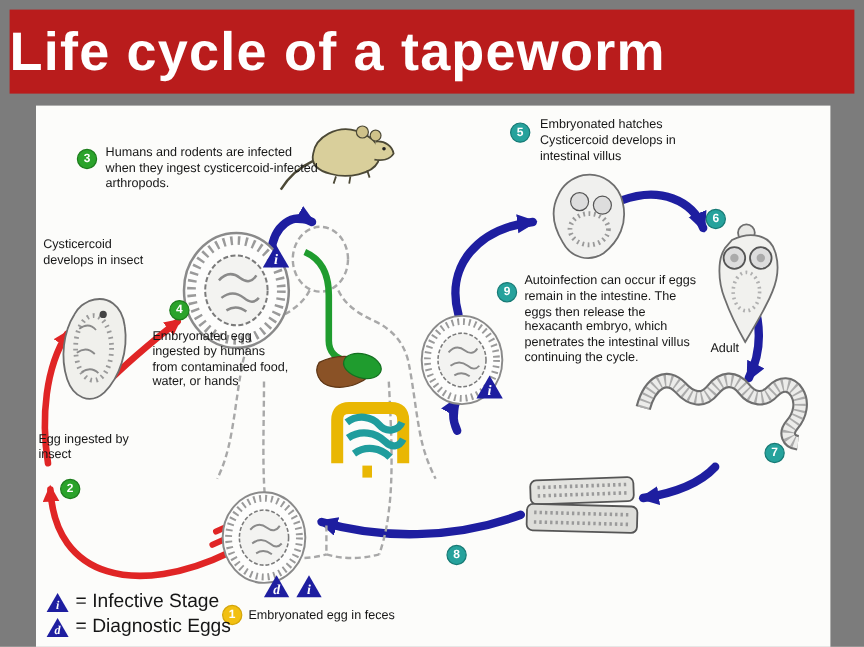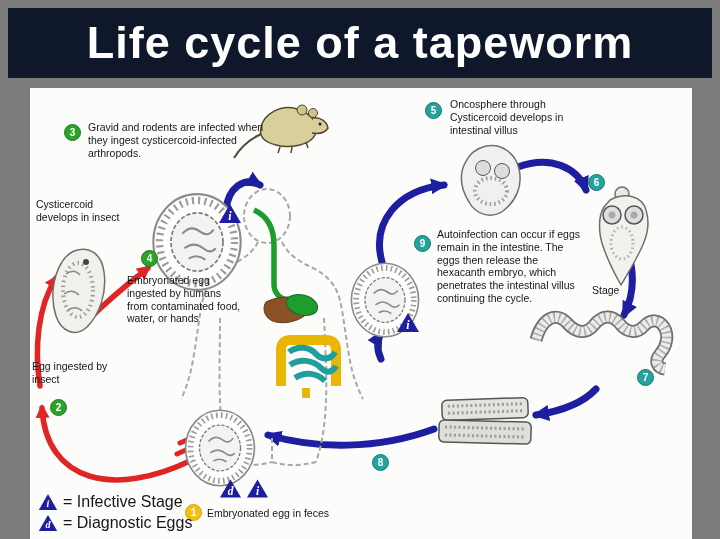--- a/index.html
+++ b/index.html
@@ -4,22 +4,22 @@
 <style>
   html,body{margin:0;padding:0;}
   body{
     width:720px;height:539px;
     background:#7c7c7c;
     font-family:"Liberation Sans",sans-serif;
     position:relative;overflow:hidden;
   }
   .banner{
     position:absolute;left:8px;top:8px;width:704px;height:70px;
-    background:#0f172a;
-    display:flex;align-items:center;justify-content:center;
+    background:#b91c1c;
+    display:flex;align-items:center;
   }
   .banner h1{
     margin:0;color:#ffffff;font-size:45px;font-weight:bold;
     letter-spacing:1px;font-family:"Liberation Sans",sans-serif;
   }
   .panel{
     position:absolute;left:30px;top:88px;width:662px;height:451px;
     background:#fcfcfa;overflow:hidden;
   }
   .art{position:absolute;left:0;top:0;}
@@ -159,28 +159,28 @@
   <span class="badge yellow" style="left:155px;top:416px">1</span>
   <span class="badge green" style="left:20px;top:311px">2</span>
   <span class="badge green" style="left:34px;top:36px">3</span>
   <span class="badge green" style="left:111px;top:162px">4</span>
   <span class="badge teal" style="left:395px;top:14px">5</span>
   <span class="badge teal" style="left:558px;top:86px">6</span>
   <span class="badge teal" style="left:607px;top:281px">7</span>
   <span class="badge teal" style="left:342px;top:366px">8</span>
   <span class="badge teal" style="left:384px;top:147px">9</span>
 
-  <div class="txt" style="left:58px;top:33px;width:178px">Gravid and rodents are infected when they ingest cysticercoid-infected arthropods.</div>
-  <div class="txt" style="left:420px;top:10px;width:126px">Oncosphere through Cysticercoid develops in intestinal villus</div>
+  <div class="txt" style="left:58px;top:33px;width:178px">Humans and rodents are infected when they ingest cysticercoid-infected arthropods.</div>
+  <div class="txt" style="left:420px;top:10px;width:126px">Embryonated hatches Cysticercoid develops in intestinal villus</div>
   <div class="txt" style="left:97px;top:186px;width:114px">Embryonated egg ingested by humans from contaminated food, water, or hands</div>
   <div class="txt" style="left:407px;top:140px;width:145px">Autoinfection can occur if eggs remain in the intestine. The eggs then release the hexacanth embryo, which penetrates the intestinal villus continuing the cycle.</div>
   <div class="txt" style="left:2px;top:272px;width:84px">Egg ingested by insect</div>
   <div class="txt" style="left:6px;top:110px;width:84px">Cysticercoid develops in insect</div>
   <div class="txt" style="left:177px;top:419px;width:160px">Embryonated egg in feces</div>
-  <div class="txt" style="left:562px;top:196px">Stage</div>
+  <div class="txt" style="left:562px;top:196px">Adult</div>
 
   <svg class="tri" style="left:188px;top:115px" width="24" height="21" viewBox="0 0 24 21">
     <polygon points="12,1 23,20 1,20" fill="#1e1ea0"></polygon>
     <text x="12" y="17" text-anchor="middle" font-size="12" fill="#ffffff">i</text>
   </svg>
   <svg class="tri" style="left:366px;top:224px" width="24" height="21" viewBox="0 0 24 21">
     <polygon points="12,1 23,20 1,20" fill="#1e1ea0"></polygon>
     <text x="12" y="17" text-anchor="middle" font-size="12" fill="#ffffff">i</text>
   </svg>
   <svg class="tri" style="left:189px;top:390px" width="23" height="21" viewBox="0 0 24 21">

